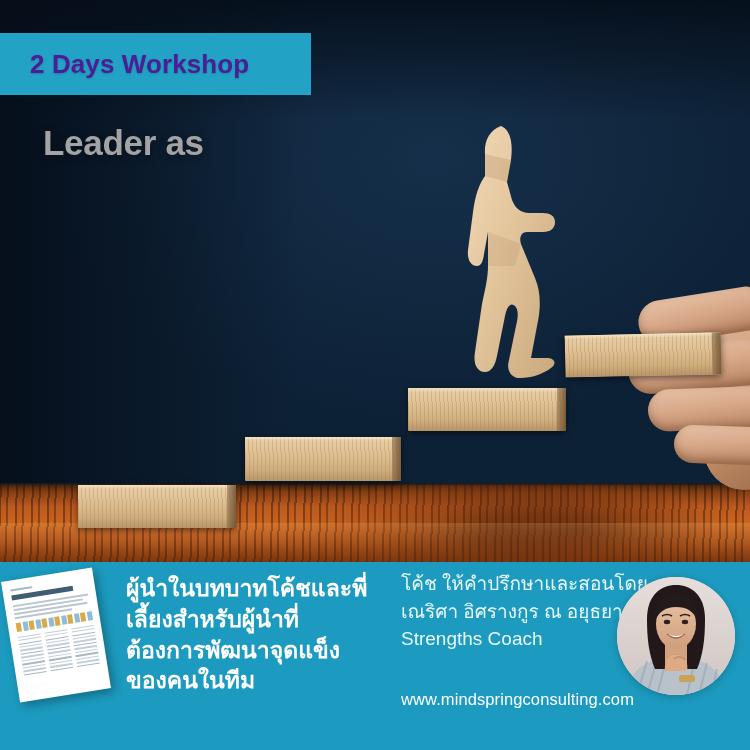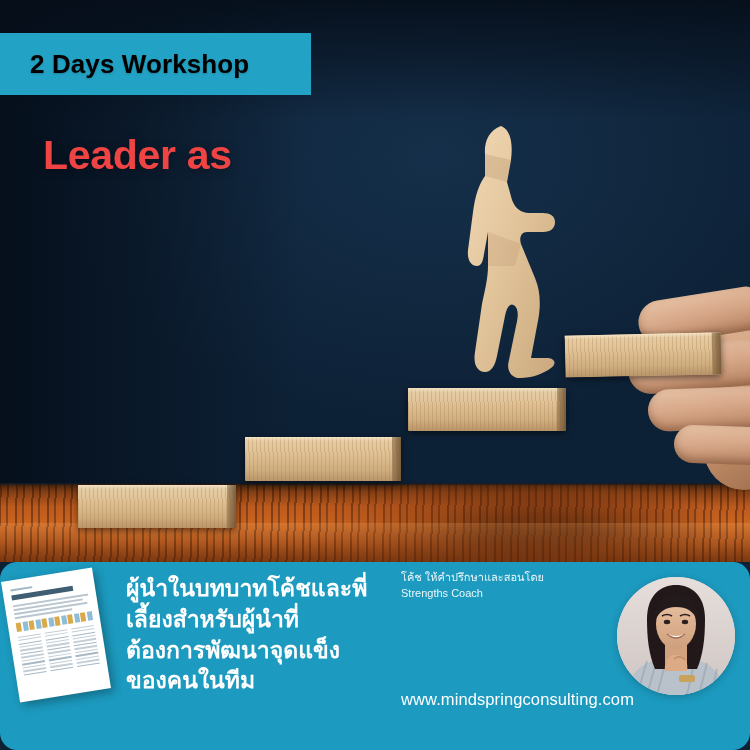--- a/index.html
+++ b/index.html
@@ -122,40 +122,39 @@
     border-radius:40px;
   }
 
   
   .ribbon {
     position:absolute; left:0; top:33px; width:311px; height:62px;
     background:#22a2c4;
     display:flex; align-items:center;
   }
   .ribbon-label {
-    color:#000000; font-size:26px; font-weight:700;
+    color:#4c1d95; font-size:26px; font-weight:700;
     letter-spacing:.1px; padding-left:30px;
     text-shadow:0 1px 2px rgba(0,0,0,.18);
   }
 
   
   .headline {
-    position:absolute; left:43px; top:131px; width:420px;
-    color:#ef4444;
-    font-size:41px; font-weight:700; line-height:1.18;
+    position:absolute; left:43px; top:122px; width:420px;
+    color:#a3a3a3;
+    font-size:35px; font-weight:700; line-height:1.18;
     letter-spacing:-.3px;
     text-shadow:0 2px 10px rgba(0,0,0,.35);
   }
   .headline .ln { display:block; white-space:nowrap; }
 
   
   .footer {
     position:absolute; left:0; top:562px; width:750px; height:188px;
     background:#1c9abf;
-    border-radius:17px;
   }
 
   
   .sheet {
     position:absolute; left:10px; top:12px; width:92px; height:122px;
     background:#ffffff;
     transform:rotate(-9deg);
     box-shadow:3px 4px 10px rgba(0,0,0,.30);
     padding:9px 7px 0 8px;
     overflow:hidden;
@@ -175,21 +174,21 @@
   .thai-head {
     position:absolute; left:126px; top:11px; width:262px;
     color:#ffffff; font-weight:700;
     font-size:23px; line-height:1.34;
   }
   .thai-head .ln { display:block; }
 
   
   .coach {
     position:absolute; left:401px; top:8px; width:250px;
-    color:#e9f7fb; font-size:11px; line-height:1.45;
+    color:#e9f7fb; font-size:19px; line-height:1.45;
   }
   .coach .ln { display:block; white-space:nowrap; }
   .website {
     position:absolute; left:401px; top:128px;
     color:#ffffff; font-size:16.5px; letter-spacing:.1px;
   }
 
   
   .avatar {
     position:absolute; left:617px; top:15px; width:118px; height:118px;
@@ -356,20 +355,21 @@
 
     <div class="thai-head">
       <span class="ln">ผู้นำในบทบาทโค้ชและพี่</span>
       <span class="ln">เลี้ยงสำหรับผู้นำที่</span>
       <span class="ln">ต้องการพัฒนาจุดแข็ง</span>
       <span class="ln">ของคนในทีม</span>
     </div>
 
     <div class="coach">
       <span class="ln">โค้ช ให้คำปรึกษาและสอนโดย</span>
+      <span class="ln">เณริศา อิศรางกูร ณ อยุธยา</span>
       <span class="ln">Strengths Coach</span>
     </div>
 
     <div class="website">www.mindspringconsulting.com</div>
 
     <div class="avatar">
       <svg viewBox="0 0 118 118" preserveAspectRatio="xMidYMid slice">
         <defs>
           <linearGradient id="bgA" x1="0" y1="0" x2="0" y2="1">
             <stop offset="0%" stop-color="#e6dedb"></stop>

